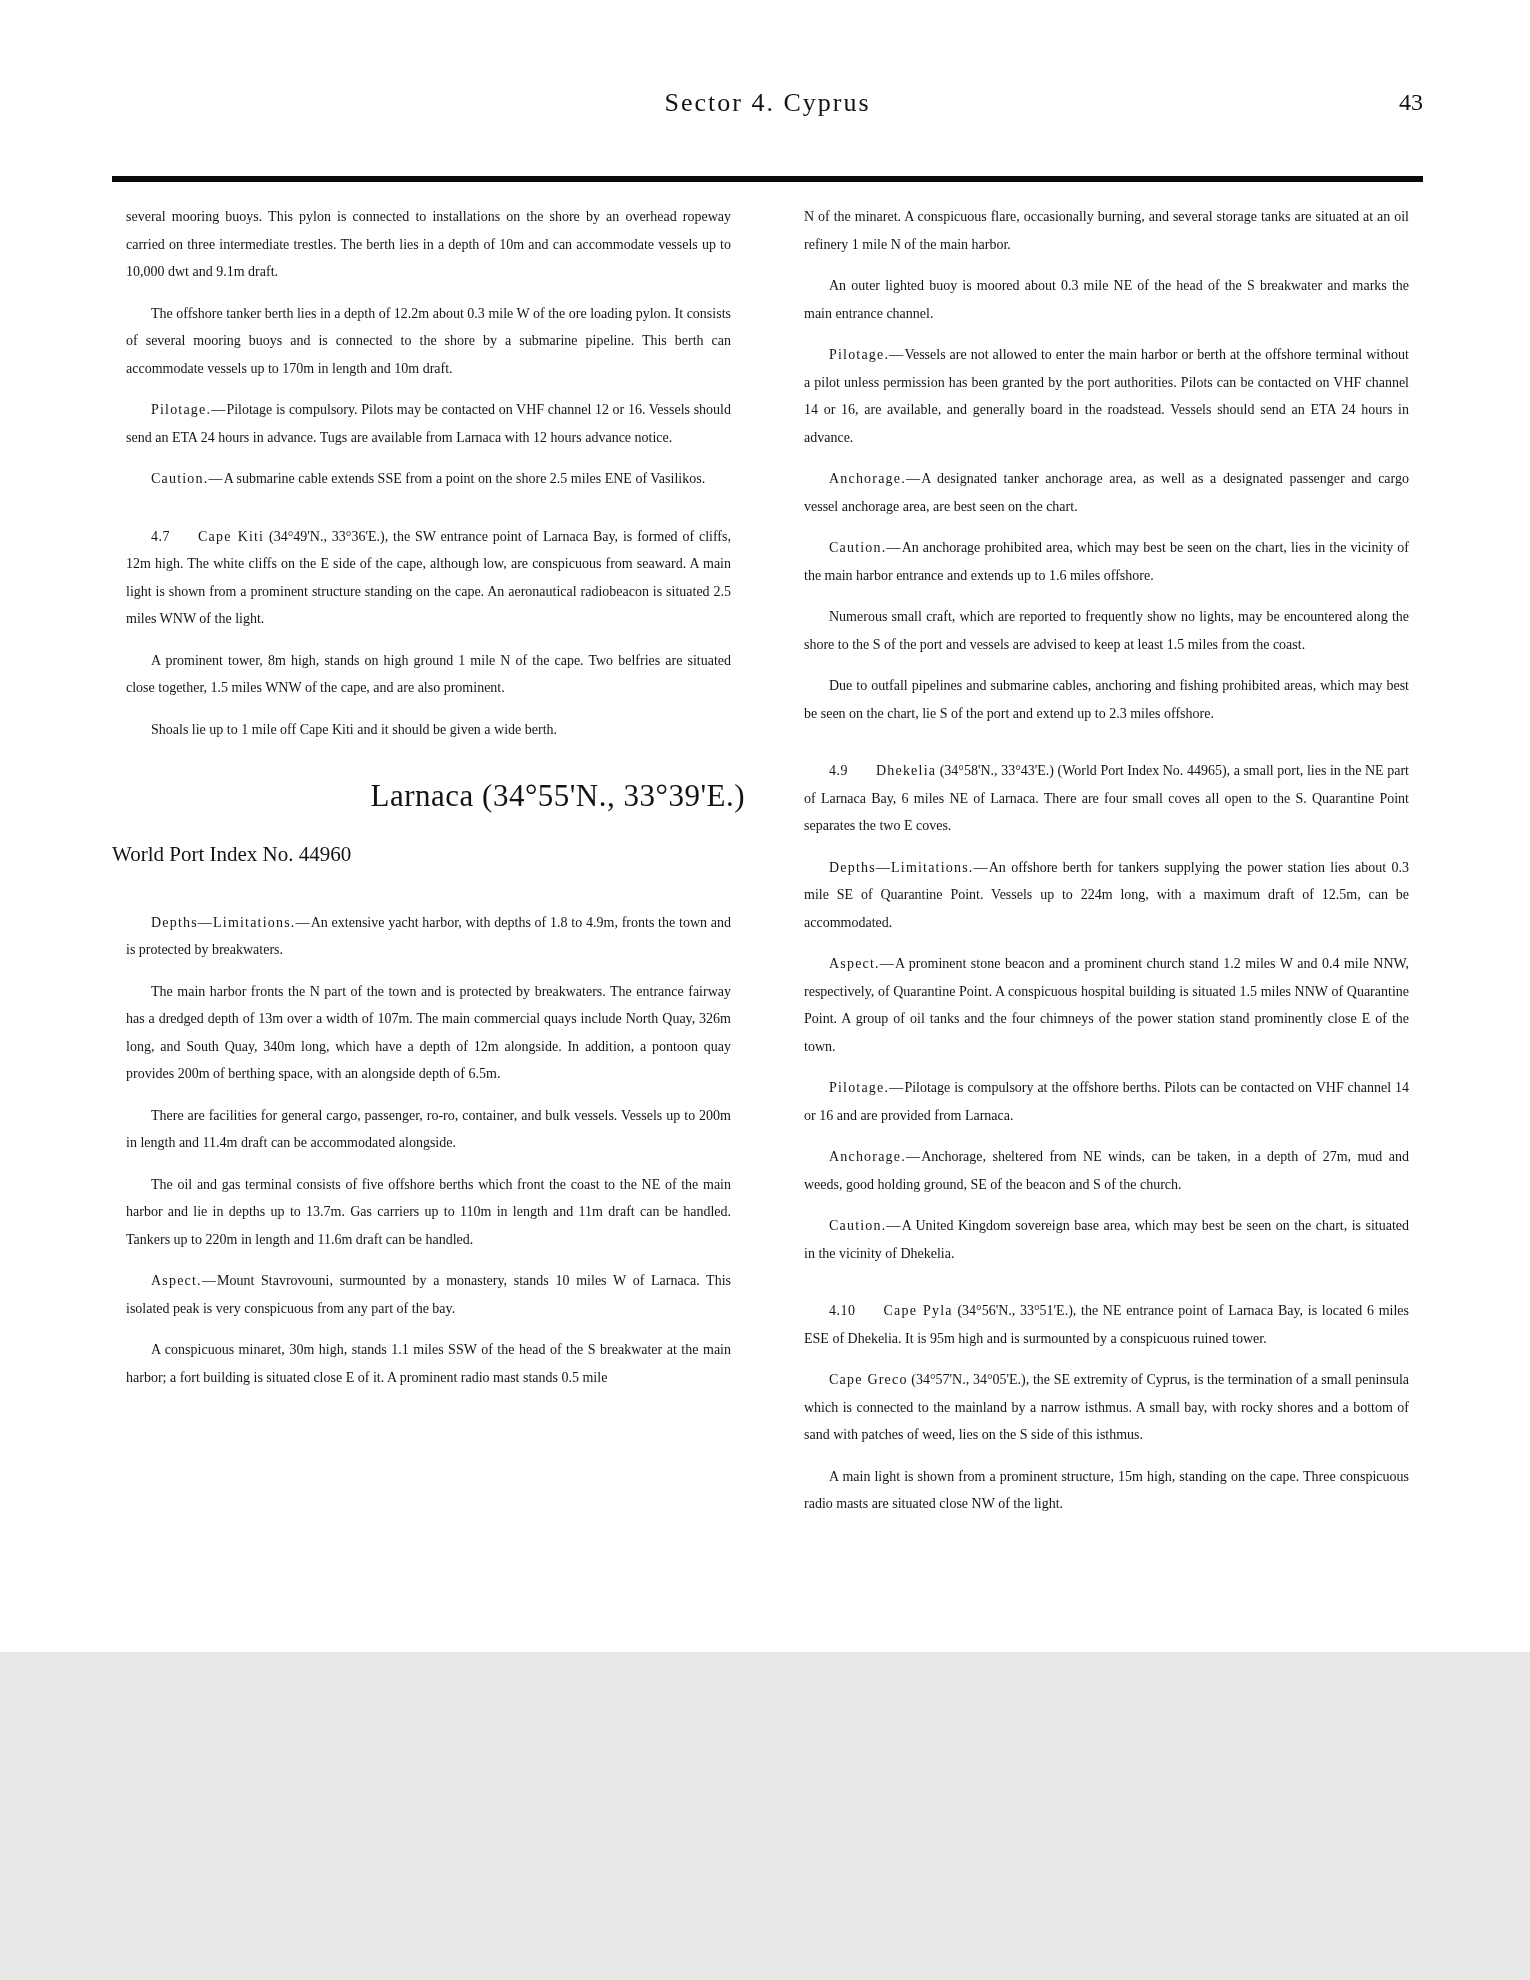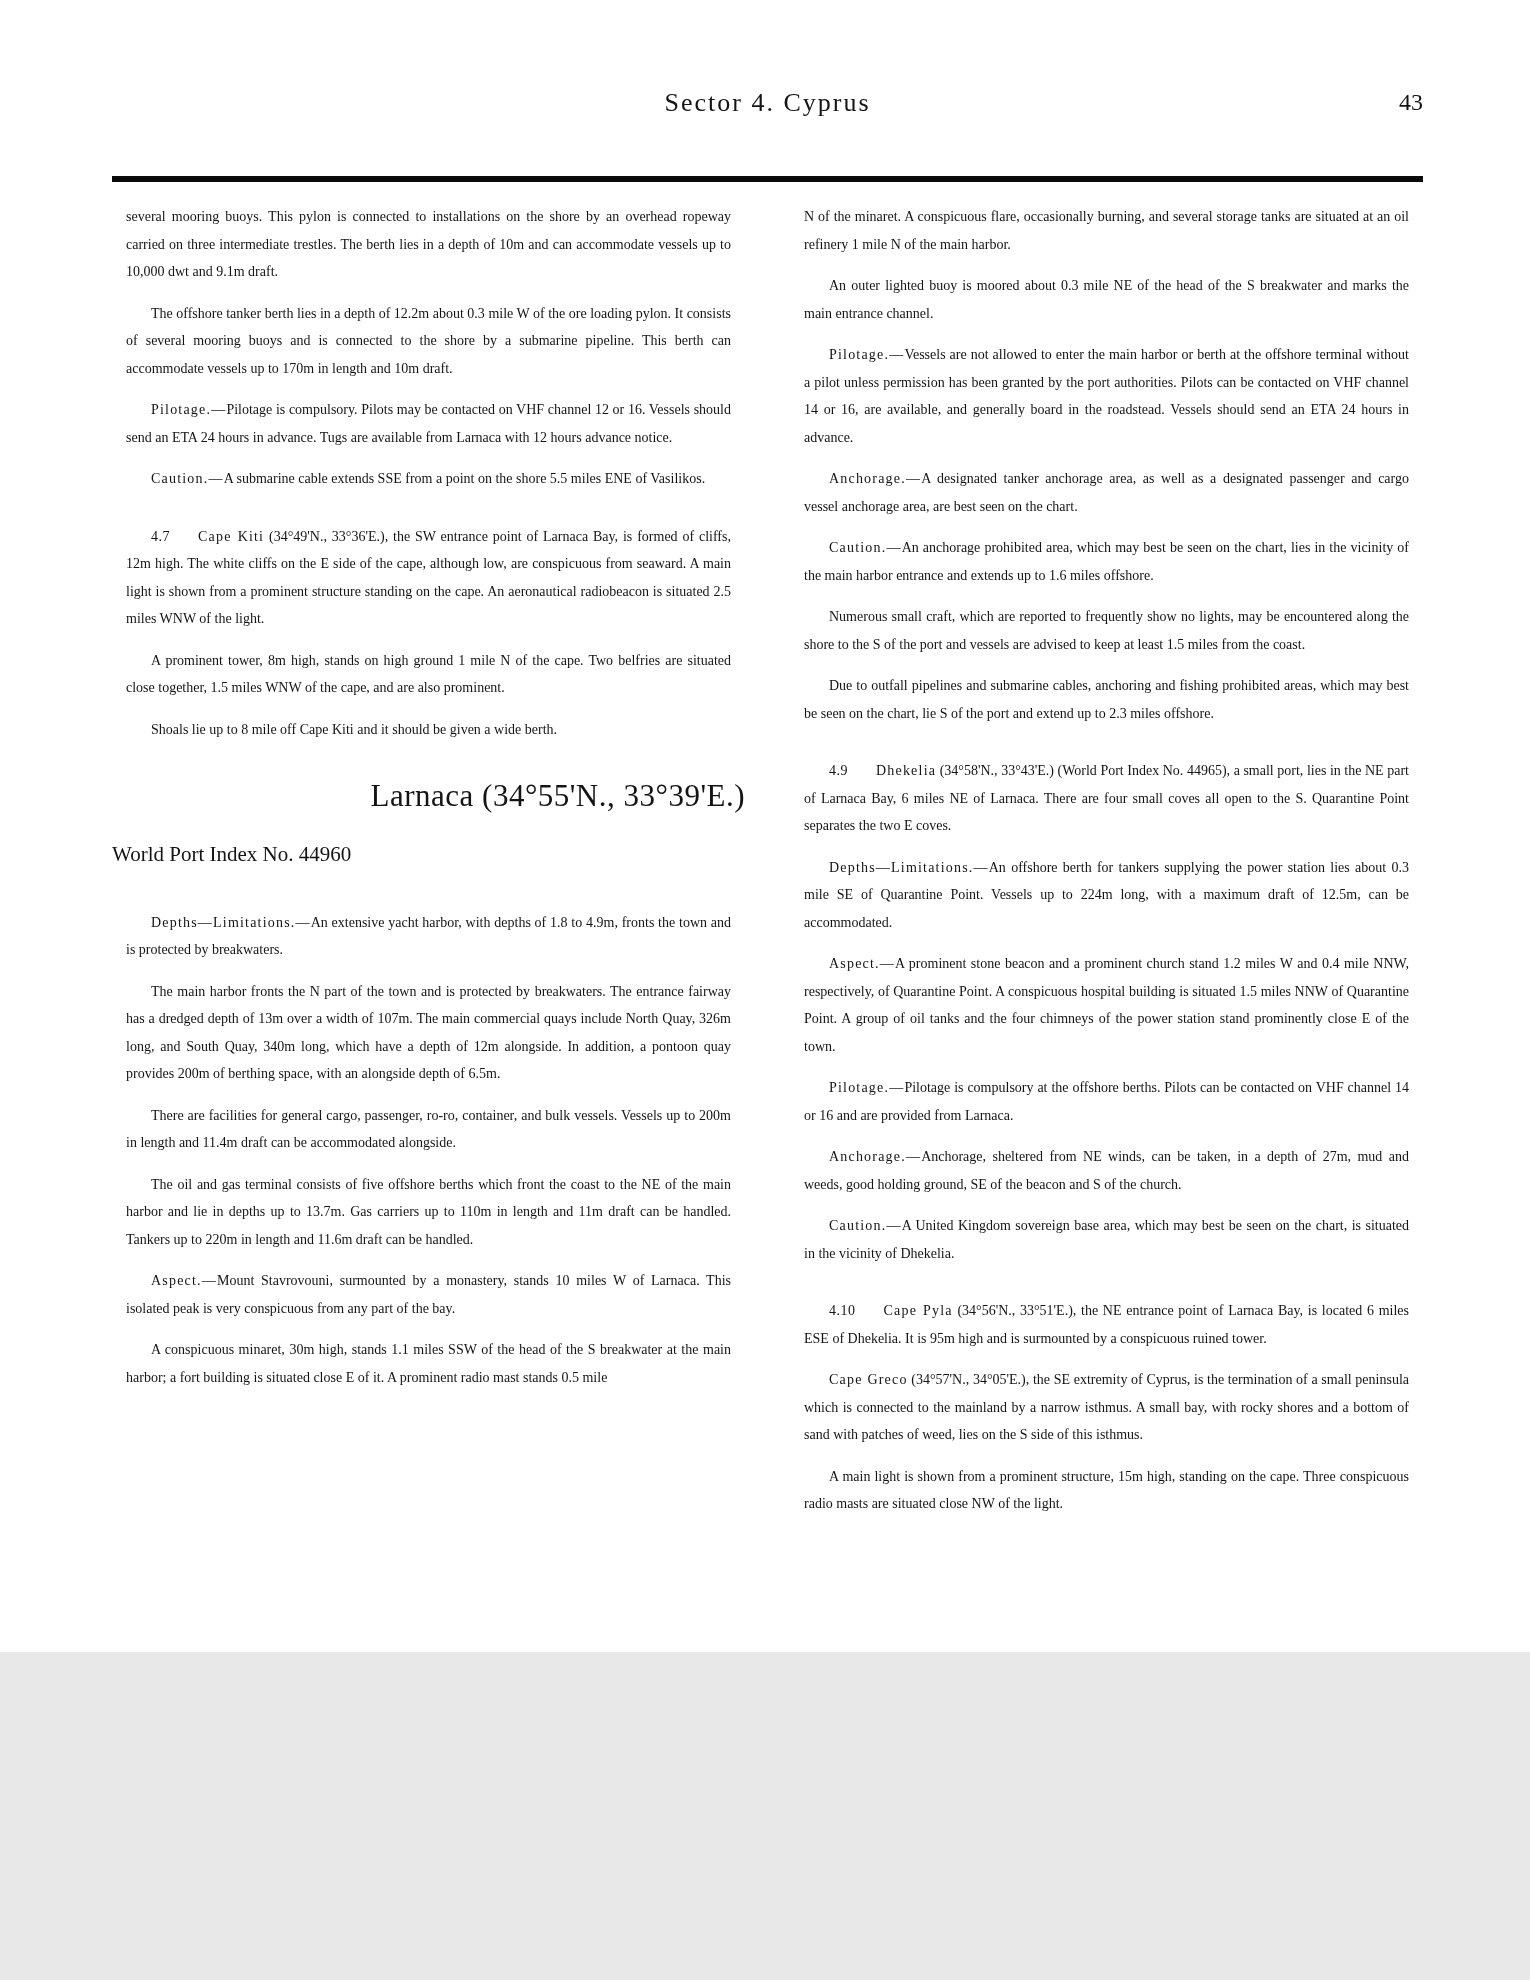--- a/index.html
+++ b/index.html
@@ -69,24 +69,24 @@
     <span class="header-page-number">43</span>
   </div>
 
   <div class="rule top-rule"></div>
 
   <div class="columns">
     <div class="col" id="col-left">
         <p class="para"><span>several mooring buoys. This pylon is connected to installations on the shore by an overhead ropeway carried on three intermediate trestles. The berth lies in a depth of 10m and can accommodate vessels up to 10,000 dwt and 9.1m draft.</span></p>
         <p class="para indent"><span>The offshore tanker berth lies in a depth of 12.2m about 0.3 mile W of the ore loading pylon. It consists of several mooring buoys and is connected to the shore by a submarine pipeline. This berth can accommodate vessels up to 170m in length and 10m draft.</span></p>
         <p class="para indent"><span class="lead">Pilotage.—</span><span>Pilotage is compulsory. Pilots may be contacted on VHF channel 12 or 16. Vessels should send an ETA 24 hours in advance. Tugs are available from Larnaca with 12 hours advance notice.</span></p>
-        <p class="para indent"><span class="lead">Caution.—</span><span>A submarine cable extends SSE from a point on the shore 5.5 miles ENE of Vasilikos.</span></p>
+        <p class="para indent"><span class="lead">Caution.—</span><span>A submarine cable extends SSE from a point on the shore 2.5 miles ENE of Vasilikos.</span></p>
         <p class="para indent gap"><span class="num">4.7</span><span class="lead">Cape Kiti</span><span> (34°49'N., 33°36'E.), the SW entrance point of Larnaca Bay, is formed of cliffs, 12m high. The white cliffs on the E side of the cape, although low, are conspicuous from seaward. A main light is shown from a prominent structure standing on the cape. An aeronautical radiobeacon is situated 2.5 miles WNW of the light.</span></p>
         <p class="para indent"><span>A prominent tower, 8m high, stands on high ground 1 mile N of the cape. Two belfries are situated close together, 1.5 miles WNW of the cape, and are also prominent.</span></p>
-        <p class="para indent"><span>Shoals lie up to 8 mile off Cape Kiti and it should be given a wide berth.</span></p>
+        <p class="para indent"><span>Shoals lie up to 1 mile off Cape Kiti and it should be given a wide berth.</span></p>
         <h2 class="sect-heading">Larnaca (34°55'N., 33°39'E.)</h2>
         <p class="subline">World Port Index No. 44960</p>
         <p class="para indent"><span class="lead">Depths—Limitations.—</span><span>An extensive yacht harbor, with depths of 1.8 to 4.9m, fronts the town and is protected by breakwaters.</span></p>
         <p class="para indent"><span>The main harbor fronts the N part of the town and is protected by breakwaters. The entrance fairway has a dredged depth of 13m over a width of 107m. The main commercial quays include North Quay, 326m long, and South Quay, 340m long, which have a depth of 12m alongside. In addition, a pontoon quay provides 200m of berthing space, with an alongside depth of 6.5m.</span></p>
         <p class="para indent"><span>There are facilities for general cargo, passenger, ro-ro, container, and bulk vessels. Vessels up to 200m in length and 11.4m draft can be accommodated alongside.</span></p>
         <p class="para indent"><span>The oil and gas terminal consists of five offshore berths which front the coast to the NE of the main harbor and lie in depths up to 13.7m. Gas carriers up to 110m in length and 11m draft can be handled. Tankers up to 220m in length and 11.6m draft can be handled.</span></p>
         <p class="para indent"><span class="lead">Aspect.—</span><span>Mount Stavrovouni, surmounted by a monastery, stands 10 miles W of Larnaca. This isolated peak is very conspicuous from any part of the bay.</span></p>
         <p class="para indent"><span>A conspicuous minaret, 30m high, stands 1.1 miles SSW of the head of the S breakwater at the main harbor; a fort building is situated close E of it. A prominent radio mast stands 0.5 mile</span></p>
       </div>
     <div class="col" id="col-right">

